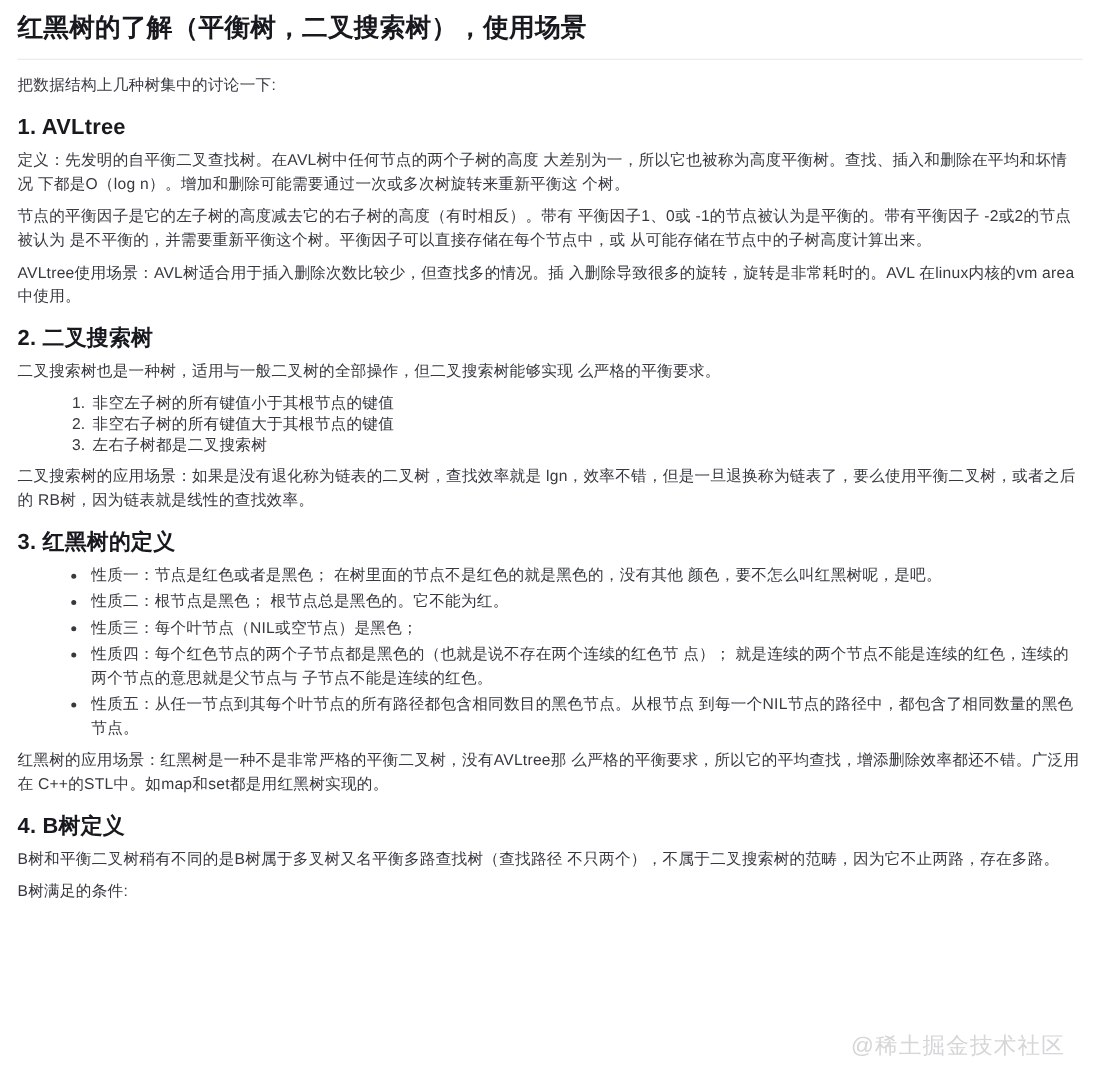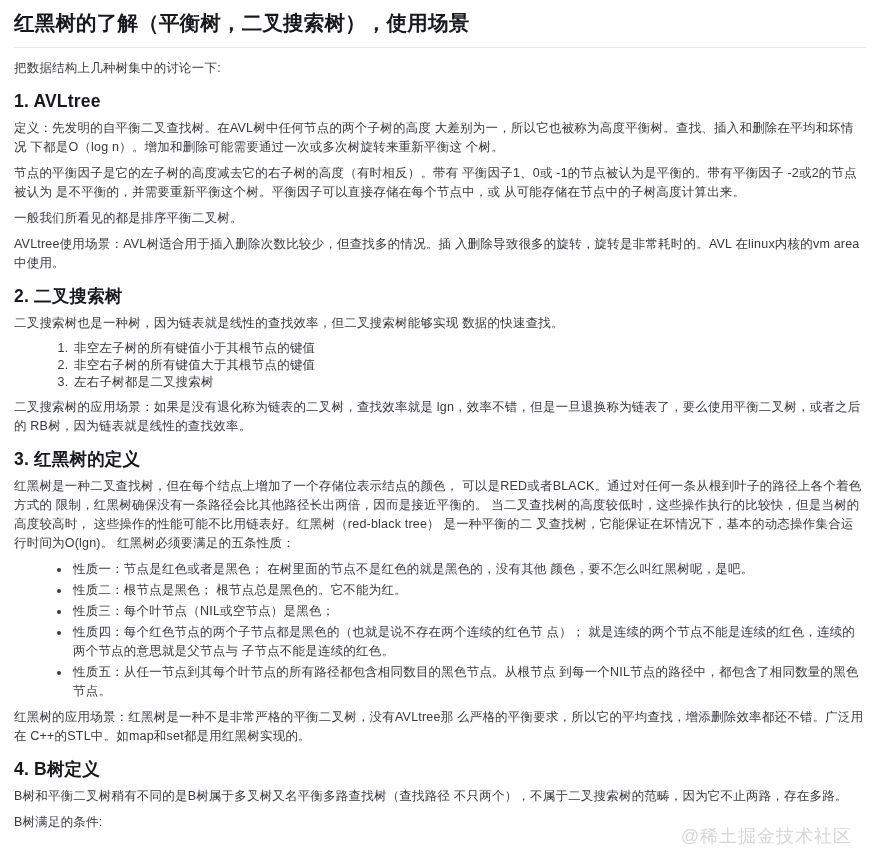--- a/index.html
+++ b/index.html
@@ -77,38 +77,36 @@
 <article class="article">
 
   <h1 class="page-title">红黑树的了解（平衡树，二叉搜索树），使用场景</h1>
 
   <p class="para intro">把数据结构上几种树集中的讨论一下:</p>
 
   <section>
     <h2 class="section-heading">1. AVLtree</h2>
     <p class="para">定义：先发明的自平衡二叉查找树。在AVL树中任何节点的两个子树的高度 大差别为一，所以它也被称为高度平衡树。查找、插入和删除在平均和坏情况 下都是O（log n）。增加和删除可能需要通过一次或多次树旋转来重新平衡这 个树。</p>
     <p class="para">节点的平衡因子是它的左子树的高度减去它的右子树的高度（有时相反）。带有 平衡因子1、0或 -1的节点被认为是平衡的。带有平衡因子 -2或2的节点被认为 是不平衡的，并需要重新平衡这个树。平衡因子可以直接存储在每个节点中，或 从可能存储在节点中的子树高度计算出来。</p>
-    <p class="para">一般我们所看见的都是排序平衡二叉树。</p>
     <p class="para">AVLtree使用场景：AVL树适合用于插入删除次数比较少，但查找多的情况。插 入删除导致很多的旋转，旋转是非常耗时的。AVL 在linux内核的vm area中使用。</p>
   </section>
 
   <section>
     <h2 class="section-heading">2. 二叉搜索树</h2>
-    <p class="para">二叉搜索树也是一种树，因为链表就是线性的查找效率，但二叉搜索树能够实现 数据的快速查找。</p>
+    <p class="para">二叉搜索树也是一种树，适用与一般二叉树的全部操作，但二叉搜索树能够实现 么严格的平衡要求。</p>
     <ol class="cond-list">
       <li>非空左子树的所有键值小于其根节点的键值</li>
       <li>非空右子树的所有键值大于其根节点的键值</li>
       <li>左右子树都是二叉搜索树</li>
     </ol>
     <p class="para">二叉搜索树的应用场景：如果是没有退化称为链表的二叉树，查找效率就是 lgn，效率不错，但是一旦退换称为链表了，要么使用平衡二叉树，或者之后的 RB树，因为链表就是线性的查找效率。</p>
   </section>
 
   <section>
     <h2 class="section-heading">3. 红黑树的定义</h2>
-    <p class="para">红黑树是一种二叉查找树，但在每个结点上增加了一个存储位表示结点的颜色， 可以是RED或者BLACK。通过对任何一条从根到叶子的路径上各个着色方式的 限制，红黑树确保没有一条路径会比其他路径长出两倍，因而是接近平衡的。 当二叉查找树的高度较低时，这些操作执行的比较快，但是当树的高度较高时， 这些操作的性能可能不比用链表好。红黑树（red-black tree） 是一种平衡的二 叉查找树，它能保证在坏情况下，基本的动态操作集合运行时间为O(lgn)。 红黑树必须要满足的五条性质：</p>
     <ul class="props-list">
       <li>性质一：节点是红色或者是黑色； 在树里面的节点不是红色的就是黑色的，没有其他 颜色，要不怎么叫红黑树呢，是吧。</li>
       <li>性质二：根节点是黑色； 根节点总是黑色的。它不能为红。</li>
       <li>性质三：每个叶节点（NIL或空节点）是黑色；</li>
       <li>性质四：每个红色节点的两个子节点都是黑色的（也就是说不存在两个连续的红色节 点）； 就是连续的两个节点不能是连续的红色，连续的两个节点的意思就是父节点与 子节点不能是连续的红色。</li>
       <li>性质五：从任一节点到其每个叶节点的所有路径都包含相同数目的黑色节点。从根节点 到每一个NIL节点的路径中，都包含了相同数量的黑色节点。</li>
     </ul>
     <p class="para">红黑树的应用场景：红黑树是一种不是非常严格的平衡二叉树，没有AVLtree那 么严格的平衡要求，所以它的平均查找，增添删除效率都还不错。广泛用在 C++的STL中。如map和set都是用红黑树实现的。</p>
   </section>
 

